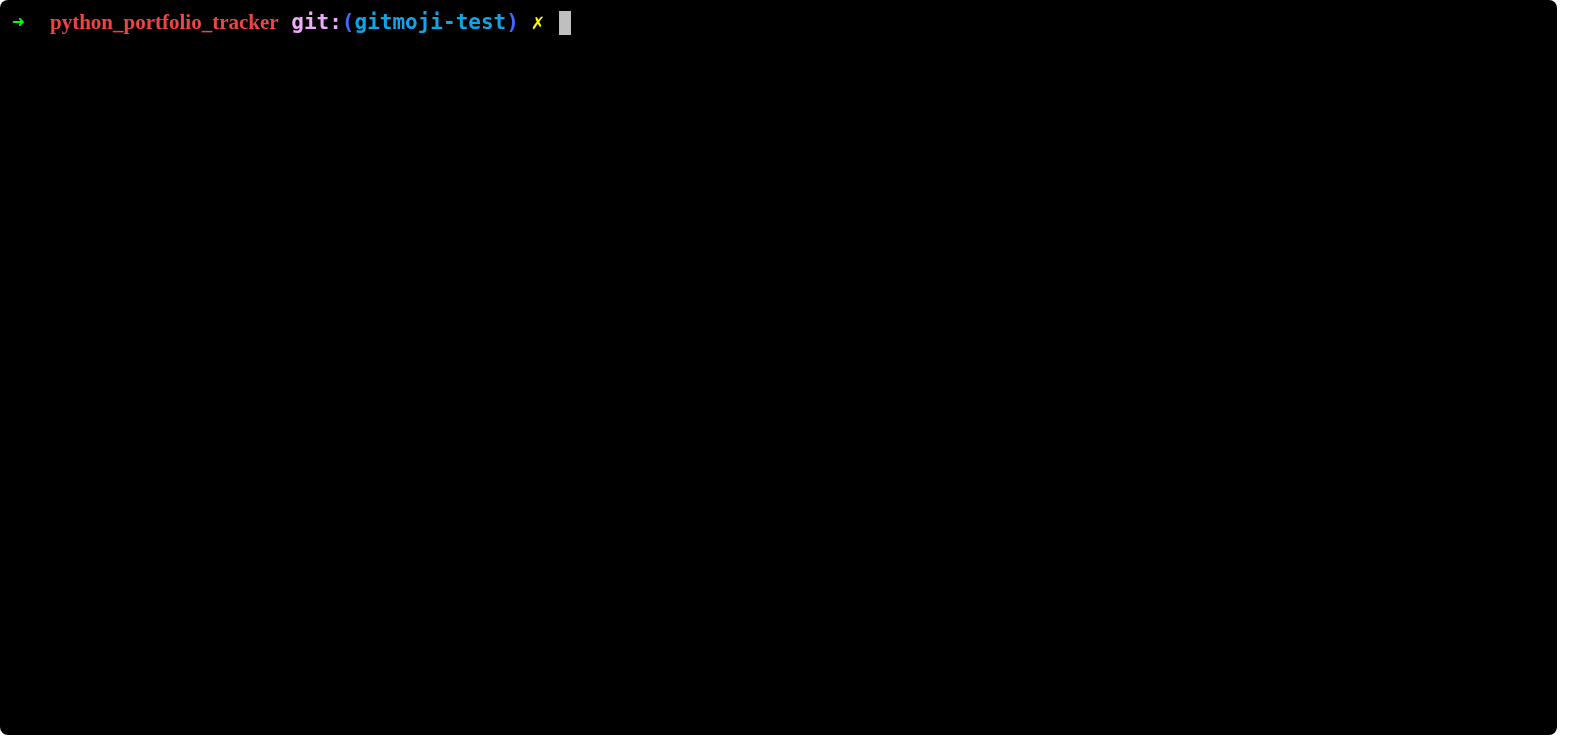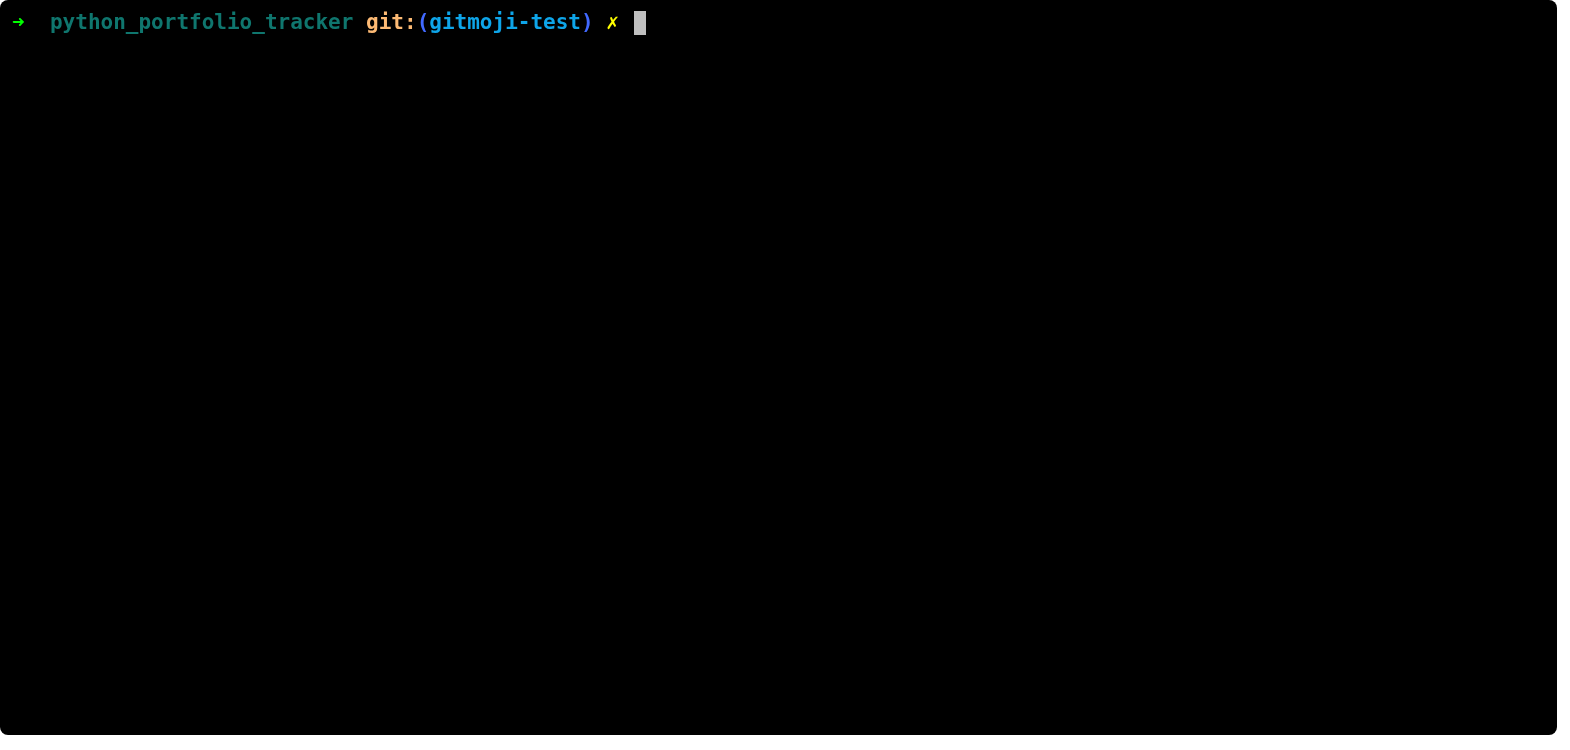--- a/index.html
+++ b/index.html
@@ -27,24 +27,25 @@
     .prompt-line {
       display: flex;
       align-items: center;
       flex-wrap: nowrap;
       white-space: pre;
     }
     .arrow {
       color: #00ff00;
     }
     .cwd {
-      color: #0f766e;
+      color: #ef4444;
+      font-family: Liberation Serif, serif;
     }
     .git-label {
-      color: #fdba74;
+      color: #f0abfc;
     }
     .git-paren {
       color: #4169ff;
     }
     .git-branch {
       color: #0ea5e9;
     }
     .dirty {
       color: #ffff00;
     }

